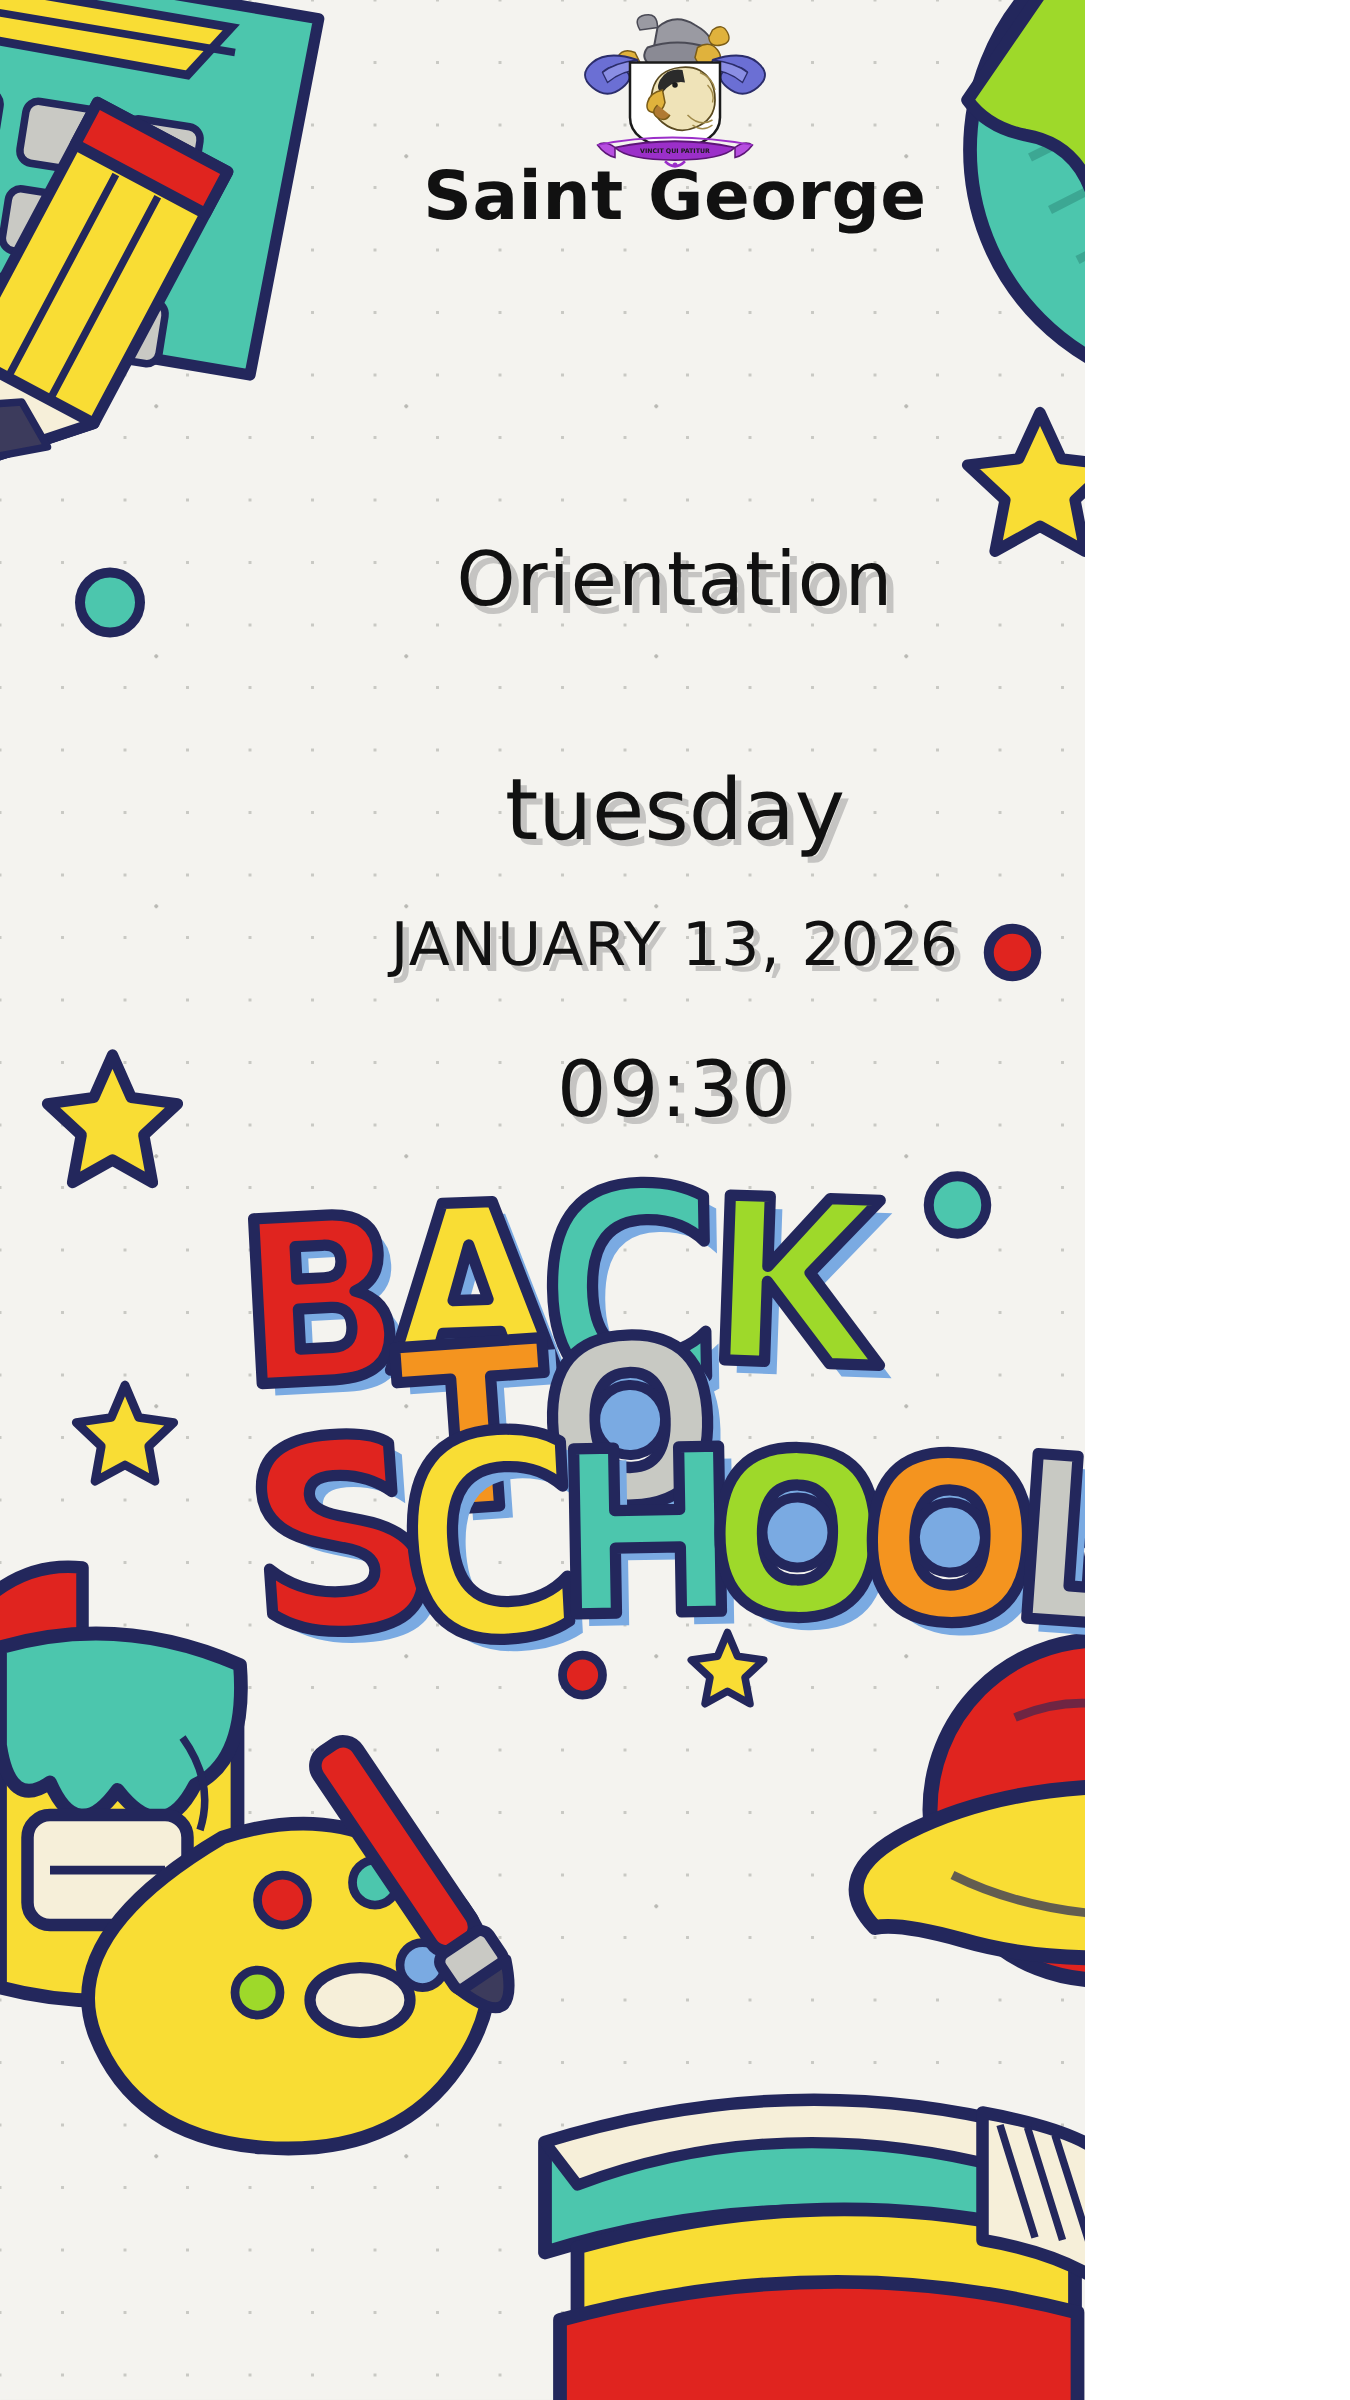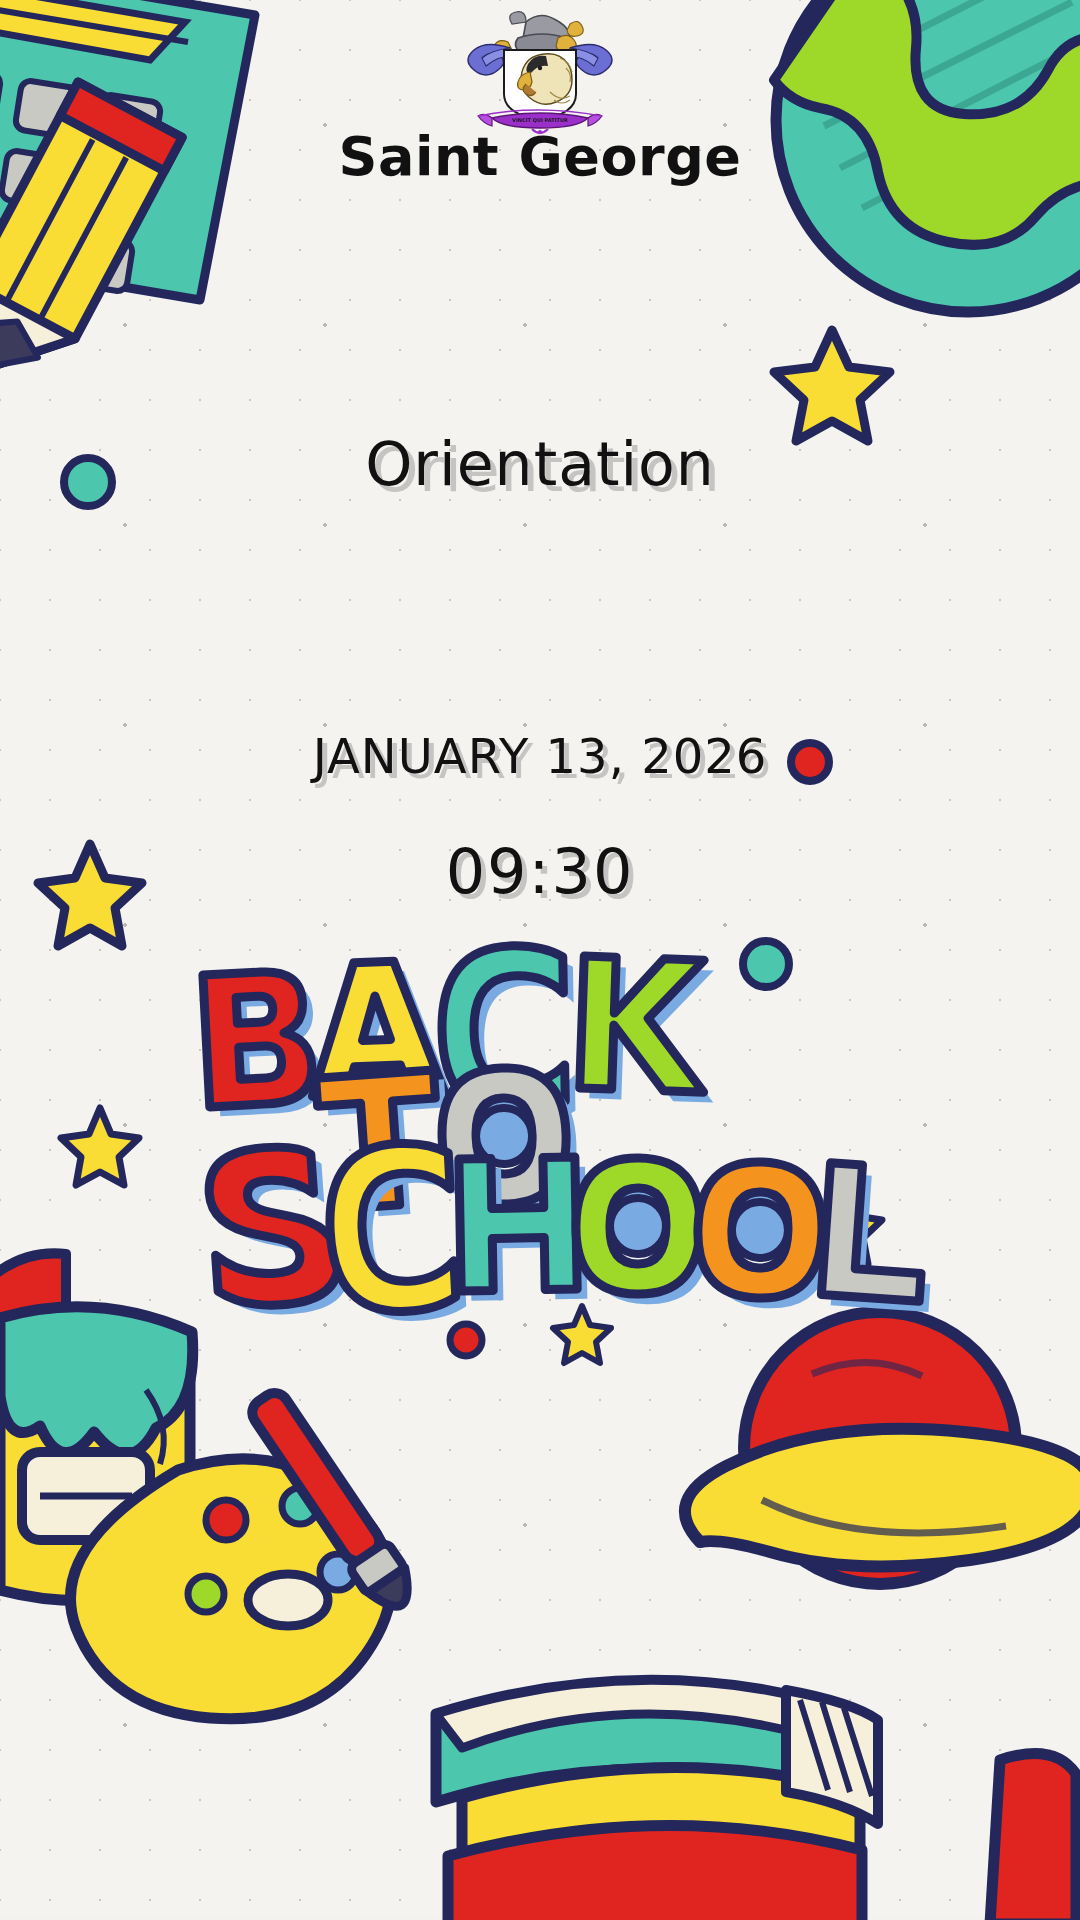--- a/index.html
+++ b/index.html
@@ -1,19 +1,19 @@
 <!DOCTYPE html>
 <html><head>
 <meta charset="utf-8">
 <style>
   html,body{margin:0;padding:0;}
   body{width:1080px;height:1920px;overflow:hidden;font-family:"DejaVu Sans",sans-serif;}
 
   #poster{
-    position:relative;width:1080px;height:1920px;
+    position:relative;width:868px;height:1920px;
     background-color:#f4f3ef;
     background-image:
       radial-gradient(circle, #b9b9b4 1.6px, transparent 1.7px),
       radial-gradient(circle, #c9c9c4 1.2px, transparent 1.3px);
     background-size: 200px 200px, 50px 50px;
     background-position: 25px 25px, 25px 25px;
     overflow:hidden;
     text-decoration:underline;
   }
   
@@ -204,20 +204,21 @@
       <circle cx="140" cy="124" r="2" fill="#9b2fc9"></circle>
     </g>
   </svg>
 
   <div class="center school-name">
     <span>Saint George</span>
   </div>
 
   <div class="center subhead">Orientation</div>
 
+  <div class="center dayline">tuesday</div>
   <div class="center dateline">JANUARY 13, 2026</div>
   <div class="center timeline">09:30</div>
 
   <div id="bts">
     <svg viewBox="0 0 740 340">
       <defs>
         <g id="ltrB">
             <path d="M8 6 L66 6 q40 0 40 32 q0 22 -20 30 q26 8 26 34 q0 36 -46 36 L8 138 Z M40 30 L40 56 L62 56 q14 0 14 -13 q0 -13 -14 -13 Z M40 80 L40 112 L66 112 q16 0 16 -16 q0 -16 -16 -16 Z"></path>
           </g>
         <g id="ltrA">

